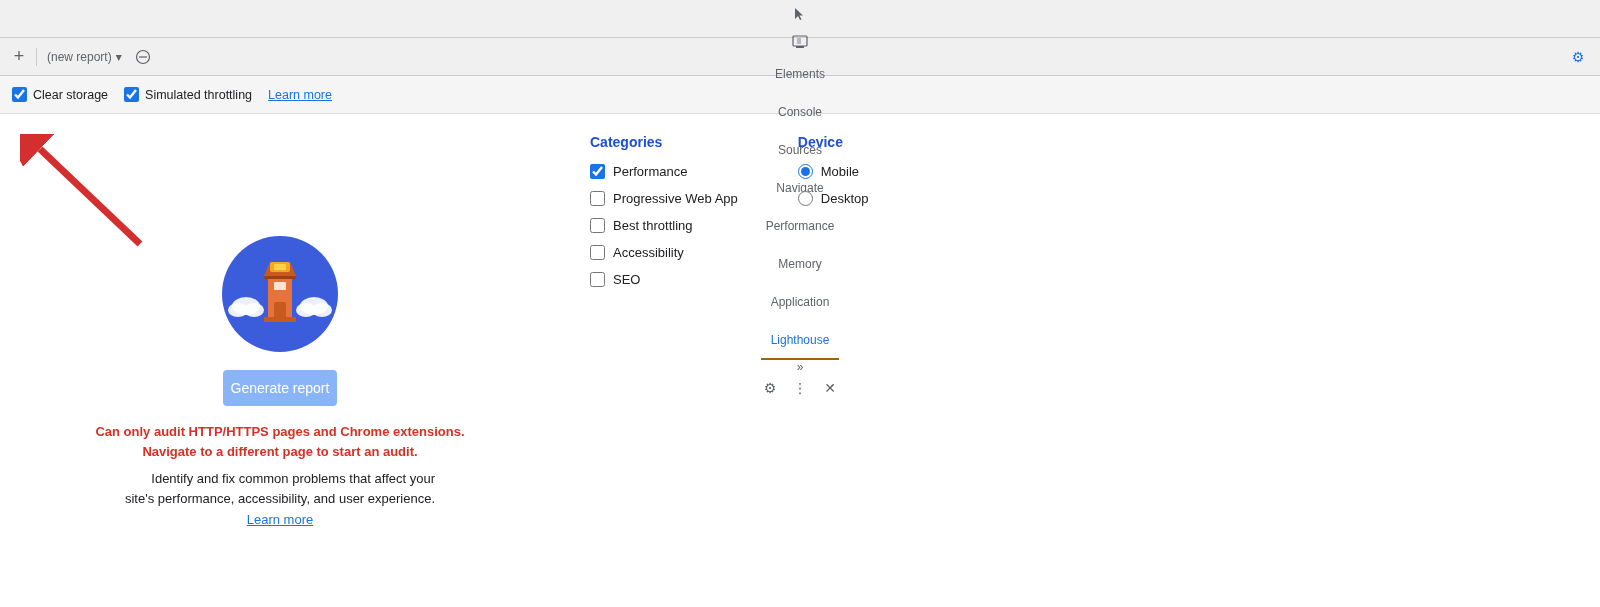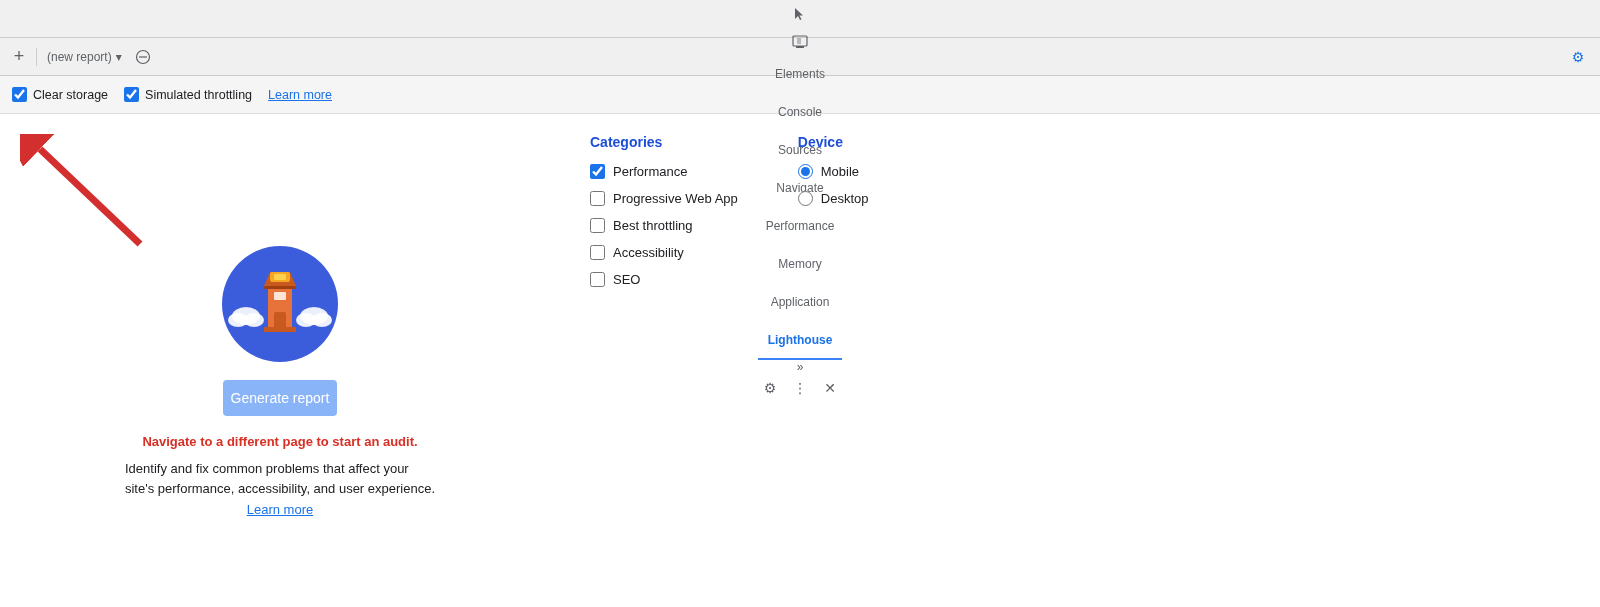--- a/index.html
+++ b/index.html
@@ -51,22 +51,21 @@
       height: 38px;
       cursor: pointer;
       font-size: 12px;
       color: #5f6368;
       border-bottom: 2px solid transparent;
       white-space: nowrap;
       flex-shrink: 0;
     }
     .tab-item.active {
       color: #1a73e8;
-      border-bottom: 2px solid #3b82f6;
-      font-weight: bold;
+      border-bottom: 2px solid #a16207;
     }
     .tab-more {
       font-size: 12px;
       color: #5f6368;
       padding: 0 6px;
       cursor: pointer;
     }
     .tab-spacer { flex: 1; }
     .devtools-right-icons {
       display: flex;
@@ -206,21 +205,21 @@
       color: #d93025;
       font-size: 13px;
       font-weight: bold;
       text-align: center;
       line-height: 1.5;
       margin-bottom: 8px;
     }
     .desc-text {
       color: #202124;
       font-size: 13px;
-      text-align: left;
+      text-align: right;
       line-height: 1.5;
       margin-bottom: 4px;
     }
     .learn-more-main {
       color: #1a73e8;
       text-decoration: underline;
       font-size: 13px;
       cursor: pointer;
     }
 
@@ -395,20 +394,21 @@
       <ellipse cx="94" cy="72" rx="14" ry="9" fill="white" opacity="0.9"></ellipse>
       <ellipse cx="86" cy="76" rx="10" ry="7" fill="white" opacity="0.9"></ellipse>
       <ellipse cx="102" cy="76" rx="10" ry="7" fill="white" opacity="0.9"></ellipse>
     </svg>
 
     <button class="generate-btn">
       <span>Generate report</span>
     </button>
 
     <div class="error-text">
+      <div>Can only audit HTTP/HTTPS pages and Chrome extensions.</div>
       <div>Navigate to a different page to start an audit.</div>
     </div>
 
     <div class="desc-text">
       Identify and fix common problems that affect your<br>site's performance, accessibility, and user experience.
     </div>
 
     <a class="learn-more-main">Learn more</a>
   </div>
 

